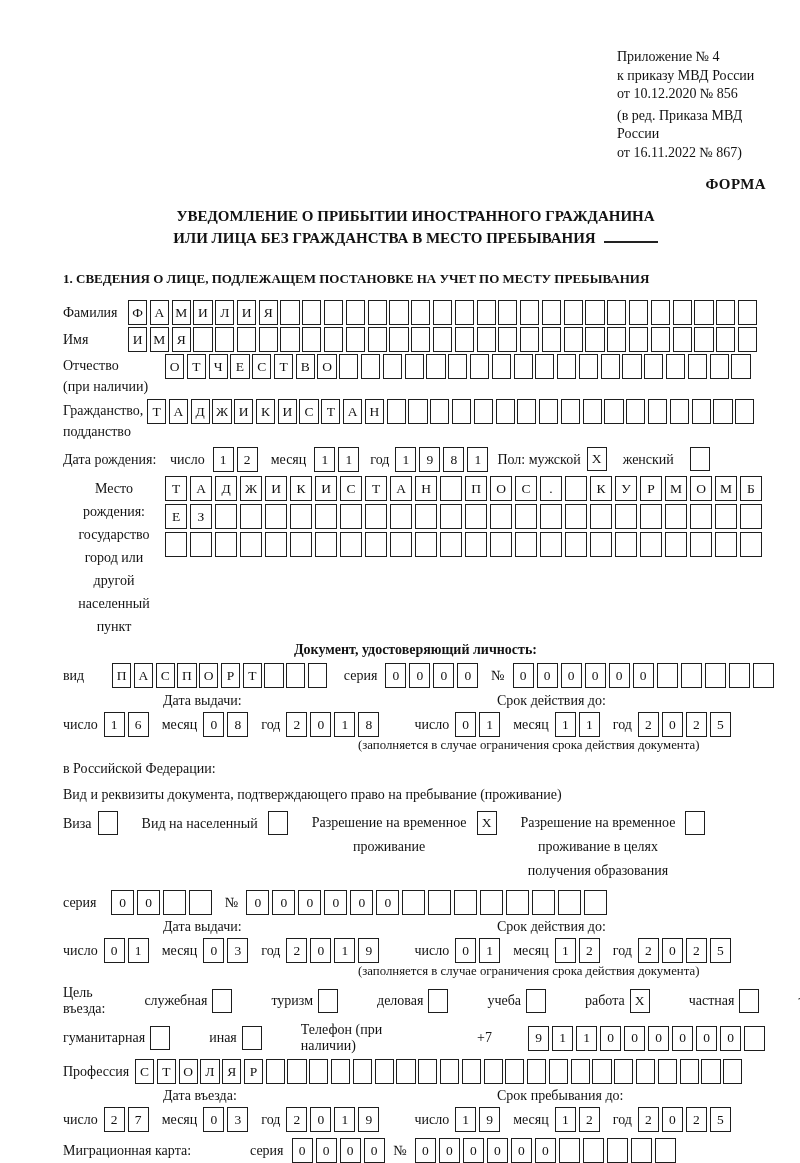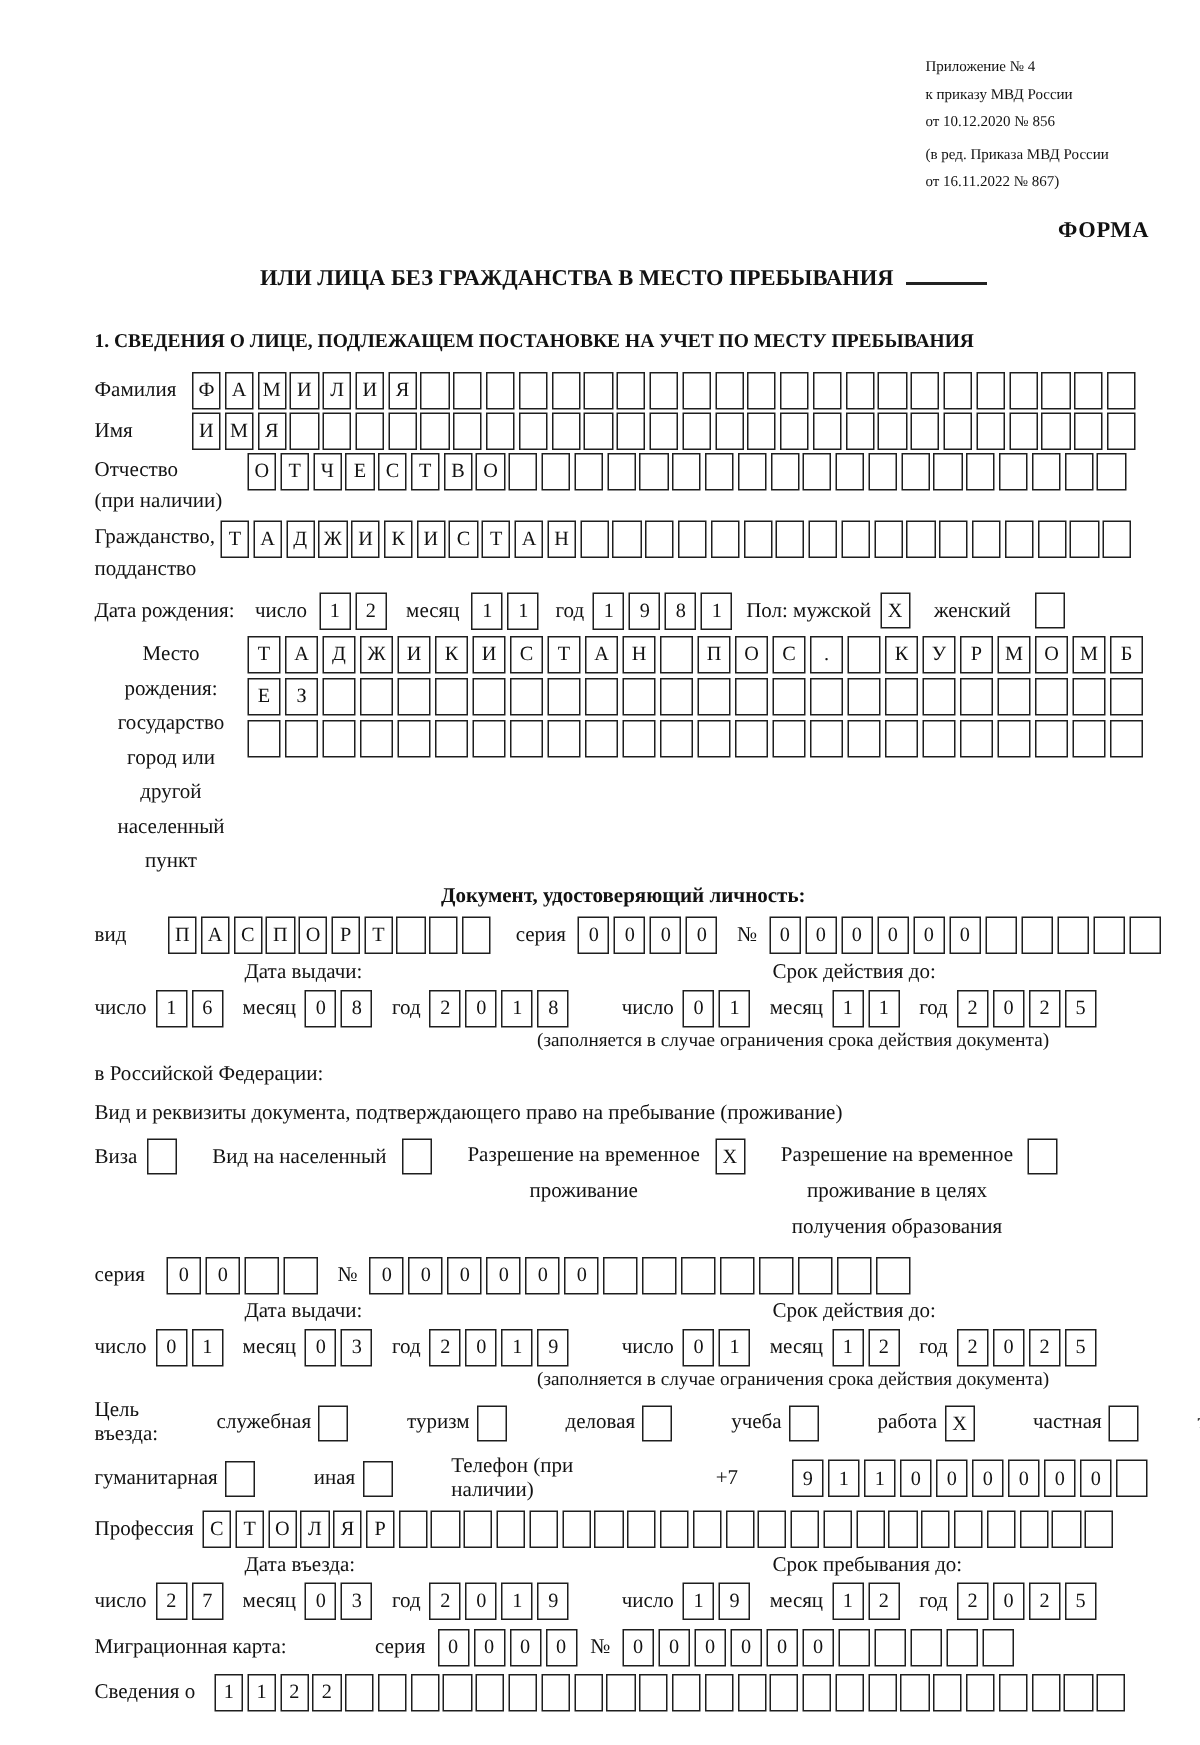--- a/index.html
+++ b/index.html
@@ -1,20 +1,20 @@
 <!DOCTYPE html>
 <html lang="ru"><head>
 <meta charset="utf-8">
 <style>
   * { box-sizing: border-box; margin: 0; padding: 0; }
   html,body { background:#fff; }
   body { width:800px; font-family:"Liberation Serif", serif; color:#121212; }
   .page { position:relative; width:800px; height:1163px; background:#fff; padding:36px 32px 0 63px; overflow:hidden; }
 
-  .annex { margin-left:554px; font-size:10px; line-height:18.5px; }
+  .annex { margin-left:554px; font-size:14px; line-height:18.5px;margin-top:12px; }
   .annex .amend-first { margin-top:3px; }
   .form-word { text-align:right; padding-right:2px; font-weight:bold; font-size:15px; margin-top:14px; letter-spacing:.4px; }
 
   .title { text-align:center; font-weight:bold; font-size:15px; line-height:22px; margin-top:12px; }
   .blank-line { display:inline-block; width:54px; height:13px; border-bottom:2px solid #222; margin-left:8px; }
 
   .sec-heading { font-weight:bold; font-size:13px; margin-top:22px; }
 
   .body-rows { margin-top:13px; }
   .frow { display:flex; align-items:flex-start; margin-bottom:2px; font-size:14px; }
@@ -33,21 +33,21 @@
   .cb { flex:none; display:inline-flex; width:20px; height:24px; border:1.6px solid #1e1e1e;
         align-items:center; justify-content:center; font-size:13.5px; background:#fff; }
 
   .inline-lbl { line-height:25px; flex:none; }
   .stack .cells { margin-bottom:3px; }
 
   .center-b { text-align:center; font-weight:bold; font-size:14px; margin:4px 0 5px; }
 
   .date-heads { position:relative; height:19px; font-size:14px; }
   .date-heads .h1 { position:absolute; left:100px; }
-  .date-heads .h2 { position:absolute; left:452px; }
+  .date-heads .h2 { position:absolute; left:434px; }
   .date-vals { display:flex; align-items:center; font-size:14px; margin-bottom:1px; }
   .date-vals .inline-lbl { margin-right:6px; }
   .date-vals .cells { margin-right:10px; }
   .dgrp2 { display:flex; align-items:center; margin-left:22px; }
   .small-note { font-size:12.8px; margin-left:295px; margin-bottom:5px; white-space:nowrap; }
 
   .intro { font-size:14px; line-height:21px; margin-top:5px; }
 
   .opt-row { display:flex; align-items:flex-start; margin-top:6px; margin-bottom:7px; font-size:14px; }
   .opt-lines { text-align:center; line-height:24px; }
@@ -69,20 +69,21 @@
     <div>Приложение № 4</div>
     <div>к приказу МВД России</div>
     <div>от 10.12.2020 № 856</div>
     <div class="amend-first">(в ред. Приказа МВД России</div>
     <div>от 16.11.2022 № 867)</div>
   </div>
 
   <div class="form-word">ФОРМА</div>
 
   <div class="title">
+    <div>УВЕДОМЛЕНИЕ О ПРИБЫТИИ ИНОСТРАННОГО ГРАЖДАНИНА</div>
     <div>
       <span>ИЛИ ЛИЦА БЕЗ ГРАЖДАНСТВА В МЕСТО ПРЕБЫВАНИЯ</span><span class="blank-line"></span>
     </div>
   </div>
 
   <div class="sec-heading">1. СВЕДЕНИЯ О ЛИЦЕ, ПОДЛЕЖАЩЕМ ПОСТАНОВКЕ НА УЧЕТ ПО МЕСТУ ПРЕБЫВАНИЯ</div>
 
   <div class="body-rows">
 
     <div class="frow">

